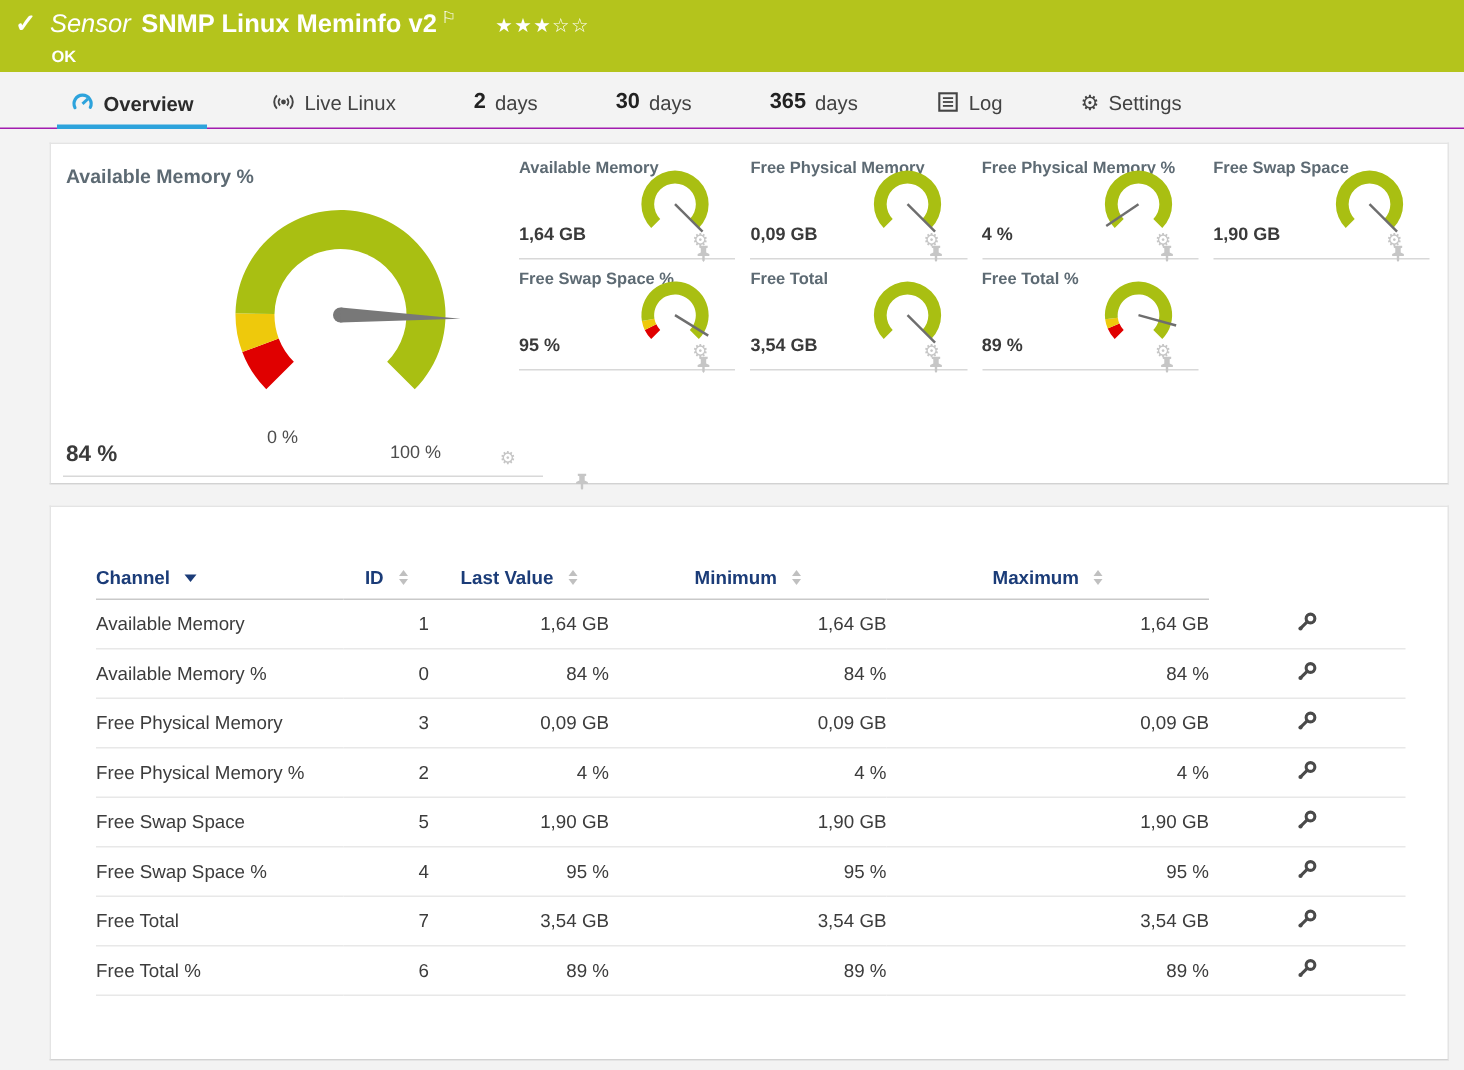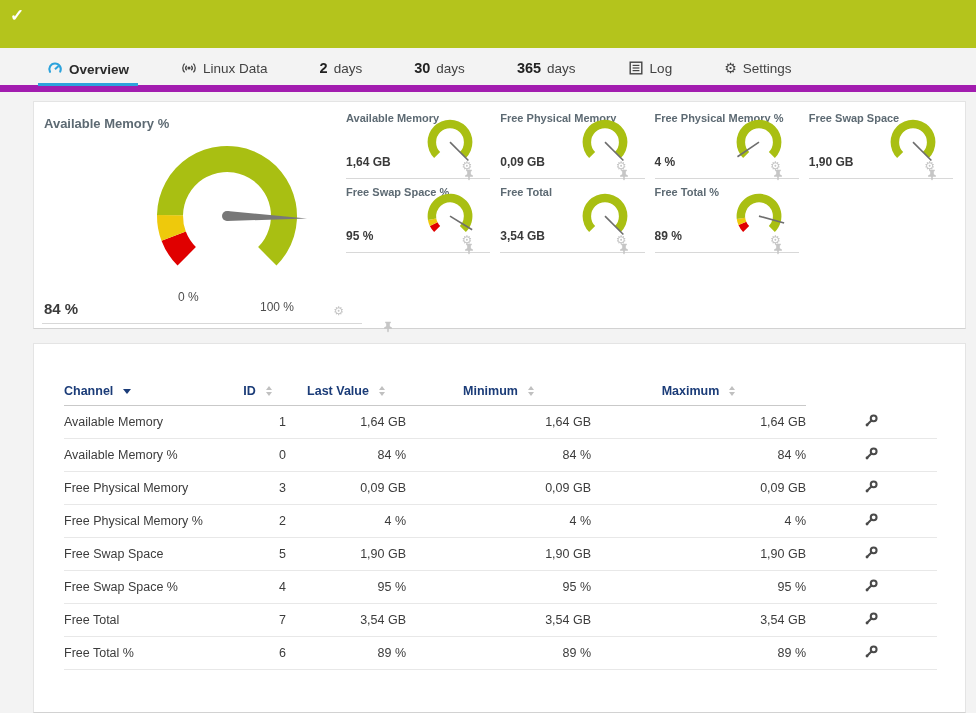--- a/index.html
+++ b/index.html
@@ -19,21 +19,21 @@
   .banner-line1 { display: flex; align-items: baseline; line-height: 20px; }
   .banner .kind { font-style: italic; font-size: 17px; margin-right: 7px; }
   .banner .title { font-weight: bold; font-size: 17px; }
   .banner .flag { font-size: 11px; vertical-align: super; margin-left: 3px; position: relative; top: -6px; }
   .banner .stars { font-size: 13px; margin-left: 26px; letter-spacing: 1px; }
   .banner .status { font-size: 11px; font-weight: bold; margin-top: 4px; margin-left: 1px; }
 
   
   .tabbar {
     display: flex; align-items: flex-end; gap: 34px;
-    padding: 18px 0 0 38px; border-bottom: 7px solid #a21caf; height: 44px;
+    padding: 18px 0 0 38px; border-bottom: 1px solid #a21caf; height: 38px;
     background: #f3f3f3;
   }
   .tab { display: flex; align-items: center; gap: 6px; padding: 0 9px 9px 9px; cursor: pointer; }
   .tab.active { border-bottom: 3px solid #2da3dc; padding-bottom: 6px; margin-bottom: -1px; }
   .tab .tab-label { font-size: 13.5px; color: #424242; white-space: nowrap; }
   .tab.active .tab-label { color: #2b2b2b; font-weight: bold; }
   .tab .tab-num { font-size: 14.5px; font-weight: bold; color: #222; }
   .tab .ticon { width: 16px; height: 16px; display: inline-block; }
   .tab .ticon svg { width: 16px; height: 16px; display: block; }
   .tab .gear-glyph { font-size: 14px; color: #444; line-height: 16px; }
@@ -85,40 +85,49 @@
   .arr.up { border-bottom: 4px solid #c0c0c0; }
   .arr.down { border-top: 4px solid #c0c0c0; }
   .arr.down.active { border-top: 5px solid #1b3c78; border-left-width: 4px; border-right-width: 4px; }
   .wrench { display: inline-block; width: 15px; height: 15px; cursor: pointer; }
 </style>
 </head>
 <body>
 
 <div class="banner" style="background: rgb(180, 196, 28);">
   <span class="check">✓</span>
+  <div class="banner-text">
+    <div class="banner-line1">
+      <span class="kind">Sensor</span>
+      <span class="title">SNMP Linux Meminfo v2</span>
+      <span class="flag">⚐</span>
+      <span class="stars" id="stars">★★★☆☆</span>
+    </div>
+    <div class="status">OK</div>
+  </div>
 </div>
 
 <div class="tabbar" id="tabbar">
     <div class="tab active">
       <span class="ticon">
         <svg viewBox="0 0 16 16">
           <path d="M13.2 10.6A5.7 5.7 0 1 0 3 10.8" fill="none" stroke="#2da3dc" stroke-width="2.1" stroke-linecap="round"></path>
           <line x1="8" y1="8.2" x2="11.6" y2="4.9" stroke="#2da3dc" stroke-width="2"></line>
         </svg>
       </span>
       <span class="tab-label">Overview</span>
     </div>
     <div class="tab">
       <span class="ticon">
         <svg viewBox="0 0 16 16">
           <circle cx="8" cy="8" r="1.6" fill="#444"></circle>
           <path d="M5.7 10.3a3.3 3.3 0 0 1 0-4.6M3.6 12.4a6.3 6.3 0 0 1 0-8.8M10.3 5.7a3.3 3.3 0 0 1 0 4.6M12.4 3.6a6.3 6.3 0 0 1 0 8.8" fill="none" stroke="#444" stroke-width="1.3"></path>
         </svg>
       </span>
-      <span class="tab-label">Linux Data</span>
+      <span class="tab-label">Live Linux</span>
     </div>
     <div class="tab">
       <span class="tab-num">2</span>
       <span class="tab-label">days</span>
     </div>
     <div class="tab">
       <span class="tab-num">30</span>
       <span class="tab-label">days</span>
     </div>
     <div class="tab">

